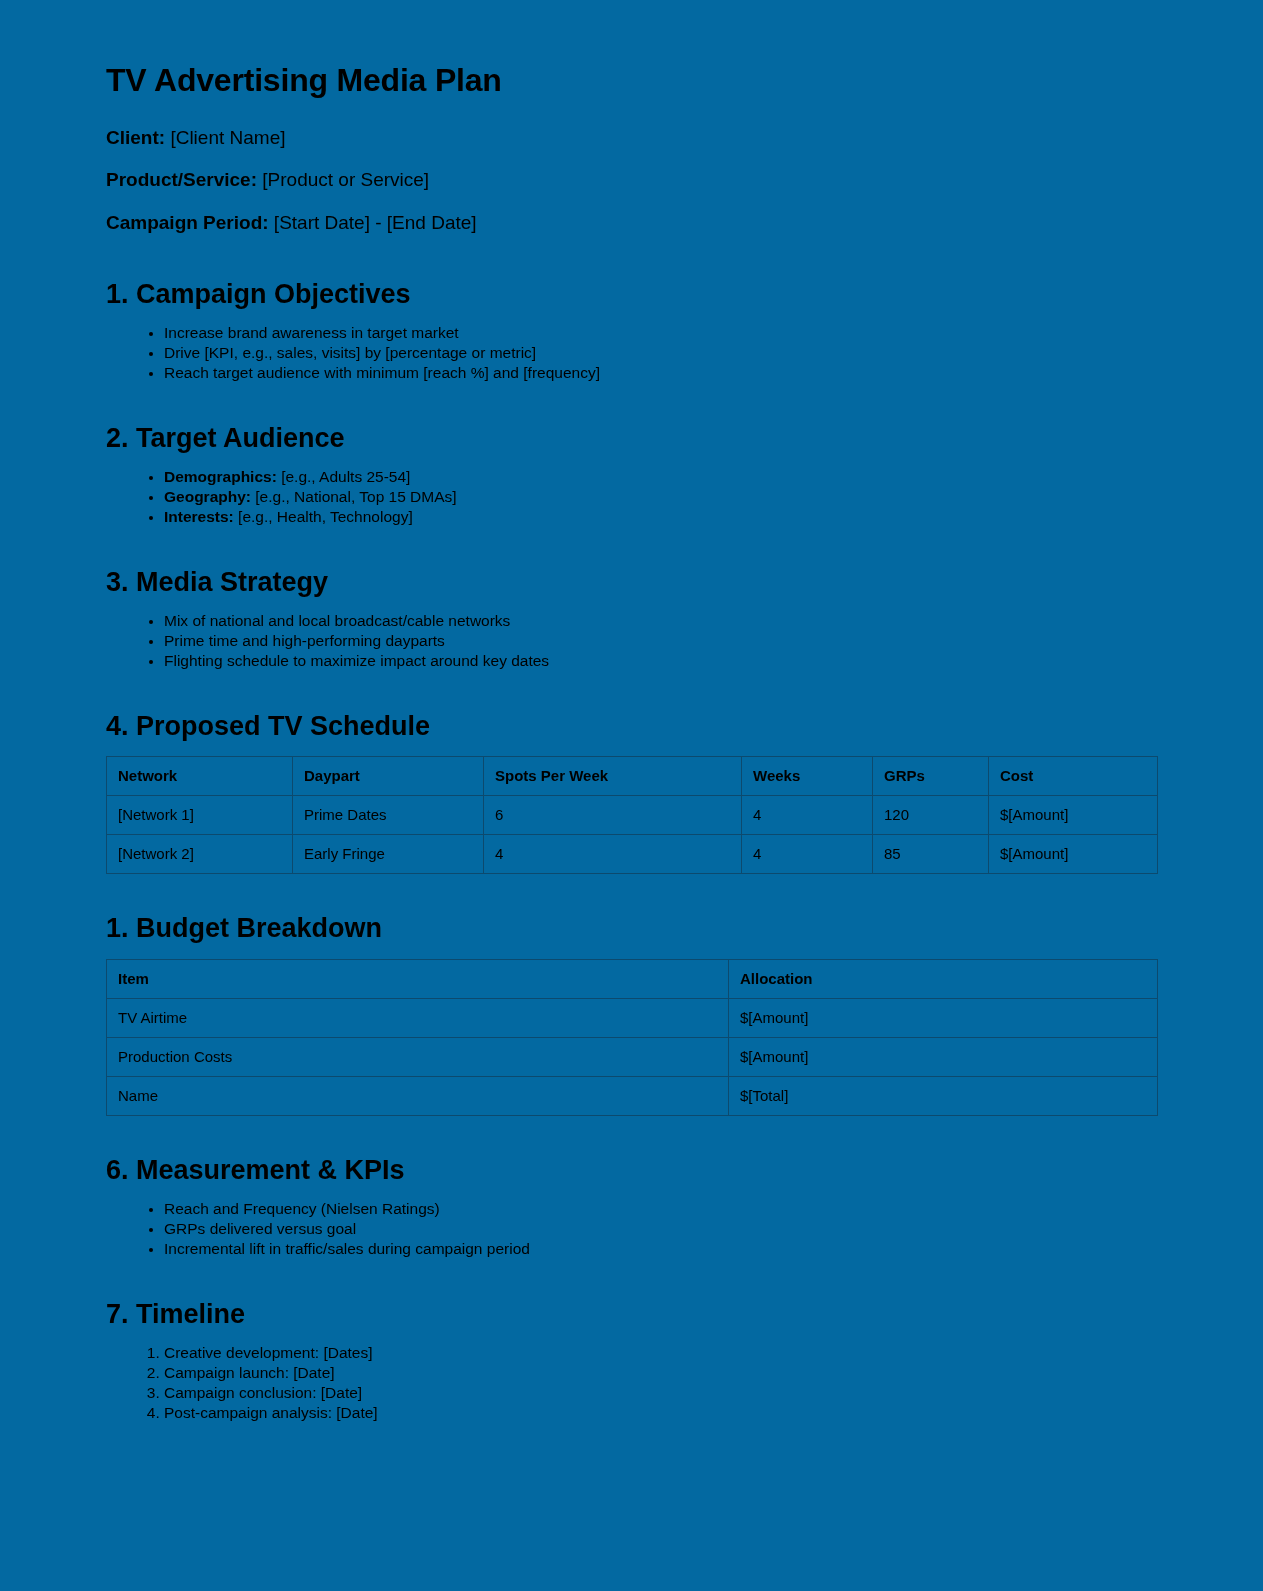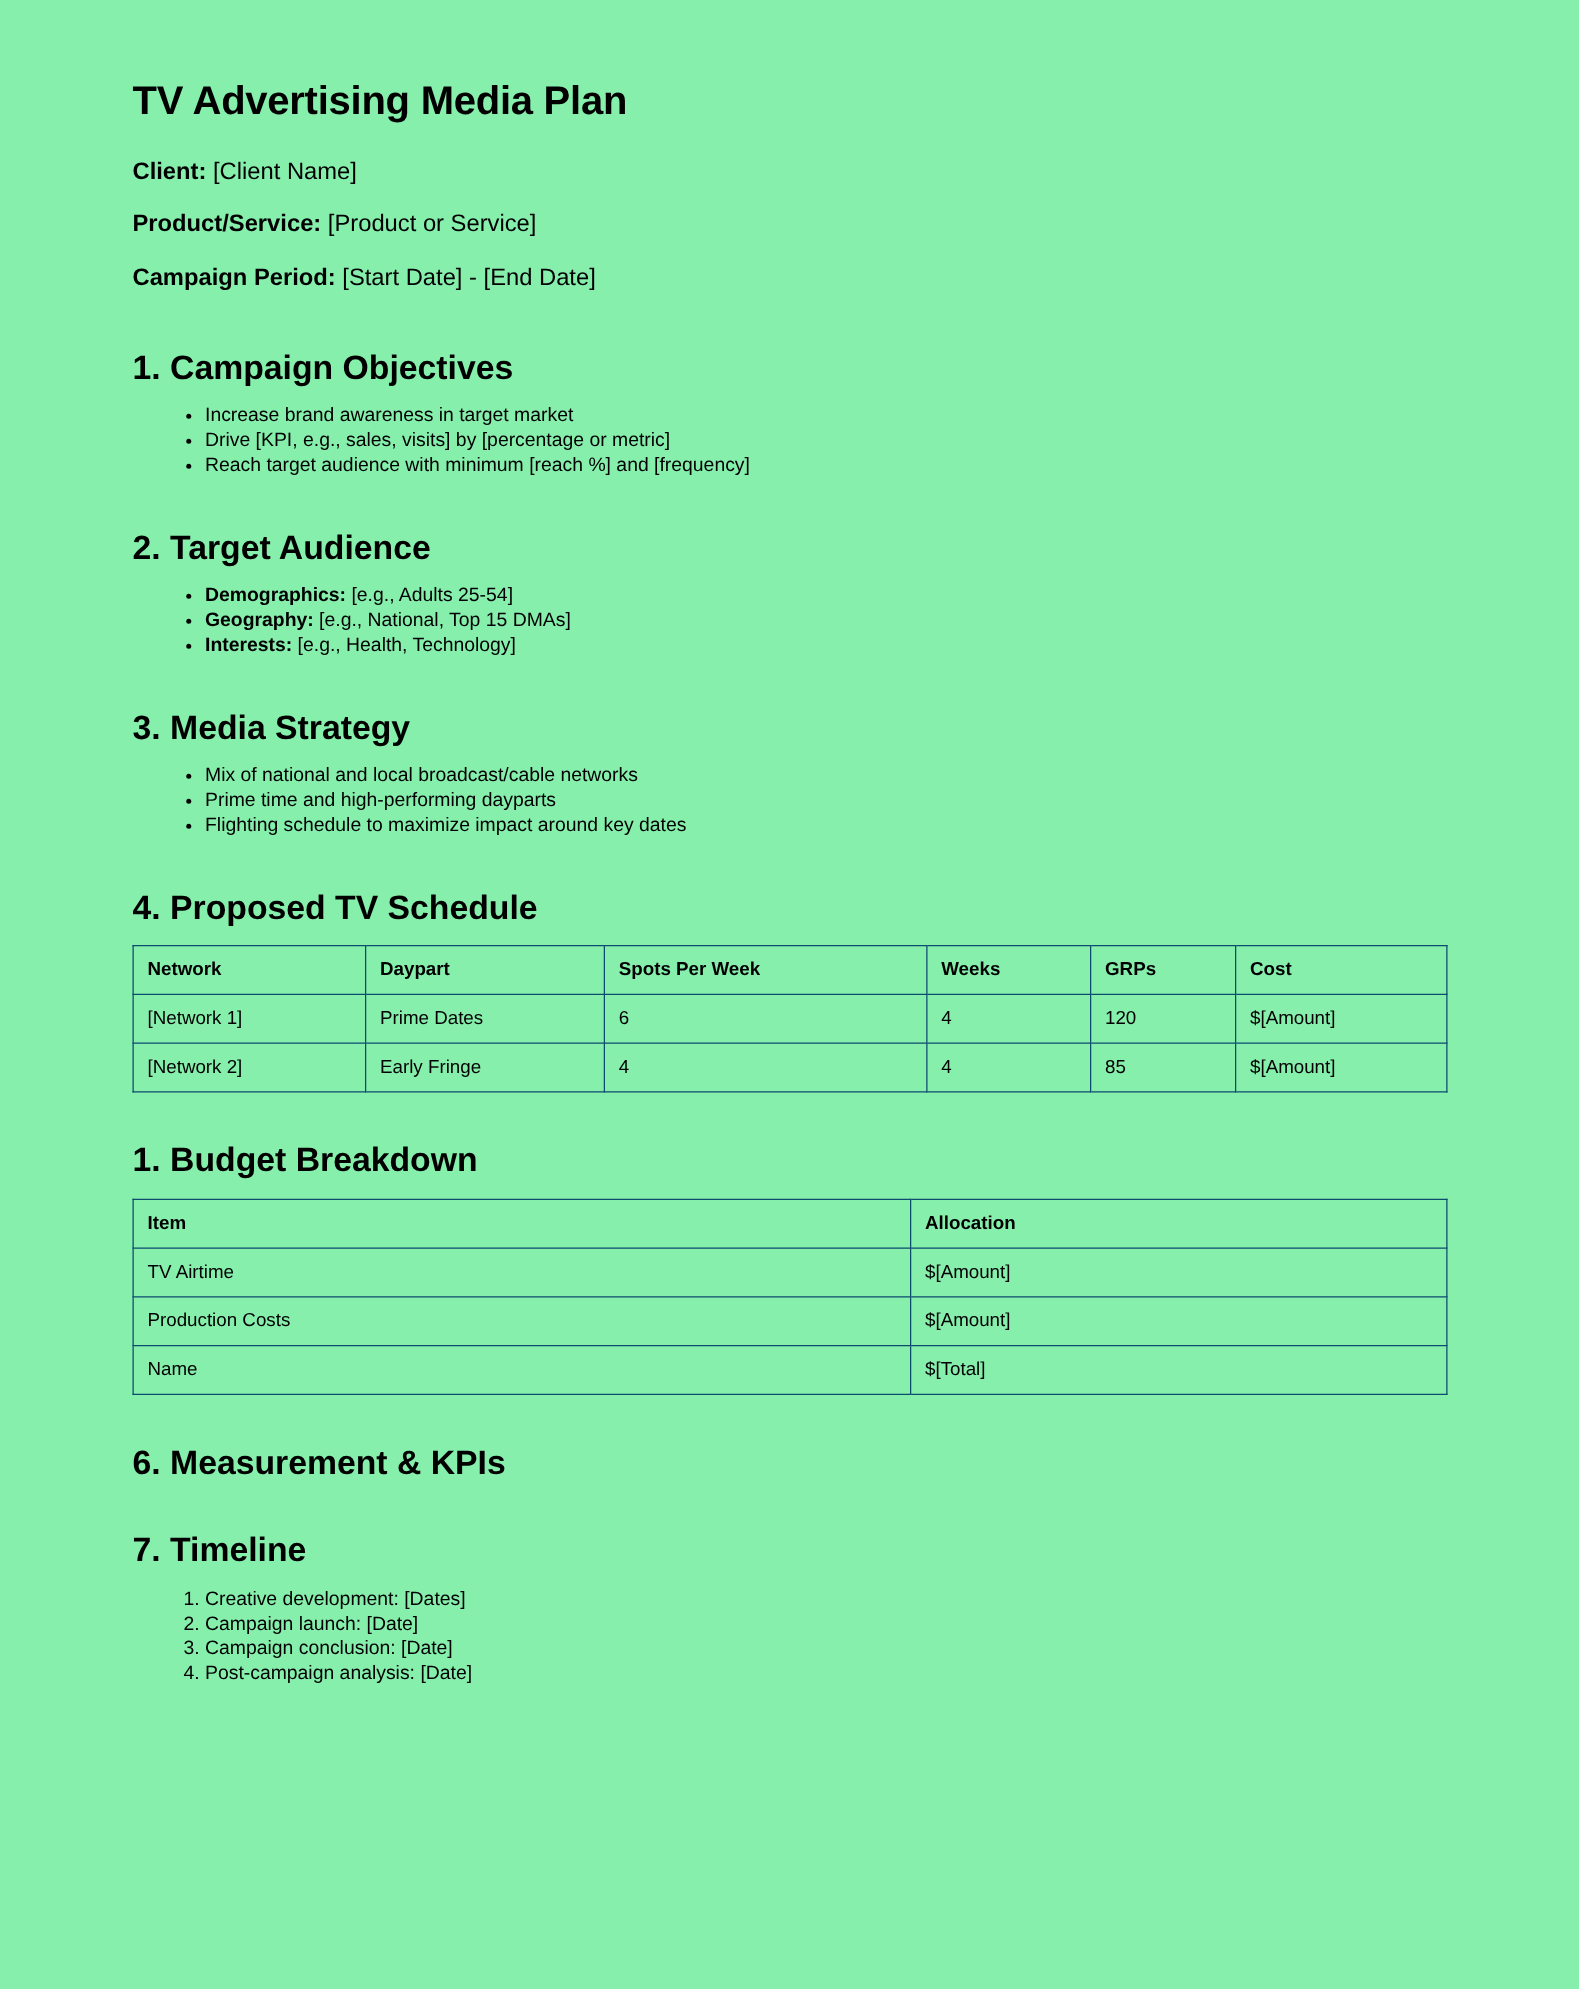--- a/index.html
+++ b/index.html
@@ -13,21 +13,21 @@
     min-height: 1591px;
     font-family: "Liberation Sans", sans-serif;
     color: #000000;
     -webkit-font-smoothing: antialiased;
   }
   .page {
     box-sizing: border-box;
     width: 1263px;
     min-height: 1591px;
     padding: 62px 106px 40px 106px;
-    background: #86efac;
+    background: #0369a1;
   }
   h1.doc-title {
     font-size: 32px;
     font-weight: bold;
     line-height: 1.15;
     letter-spacing: -0.2px;
     margin: 0 0 26px 0;
   }
   p.meta {
     font-size: 19px;
@@ -197,20 +197,25 @@
         <td>$[Amount]</td>
       </tr>
       <tr>
         <td>Name</td>
         <td>$[Total]</td>
       </tr>
     </tbody>
   </table>
 
   <h2 class="section-title">6. Measurement &amp; KPIs</h2>
+  <ul class="doc-list">
+    <li>Reach and Frequency (Nielsen Ratings)</li>
+    <li>GRPs delivered versus goal</li>
+    <li>Incremental lift in traffic/sales during campaign period</li>
+  </ul>
 
   <h2 class="section-title">7. Timeline</h2>
   <ol class="doc-list">
     <li>Creative development: [Dates]</li>
     <li>Campaign launch: [Date]</li>
     <li>Campaign conclusion: [Date]</li>
     <li>Post-campaign analysis: [Date]</li>
   </ol>
 
 </div>

